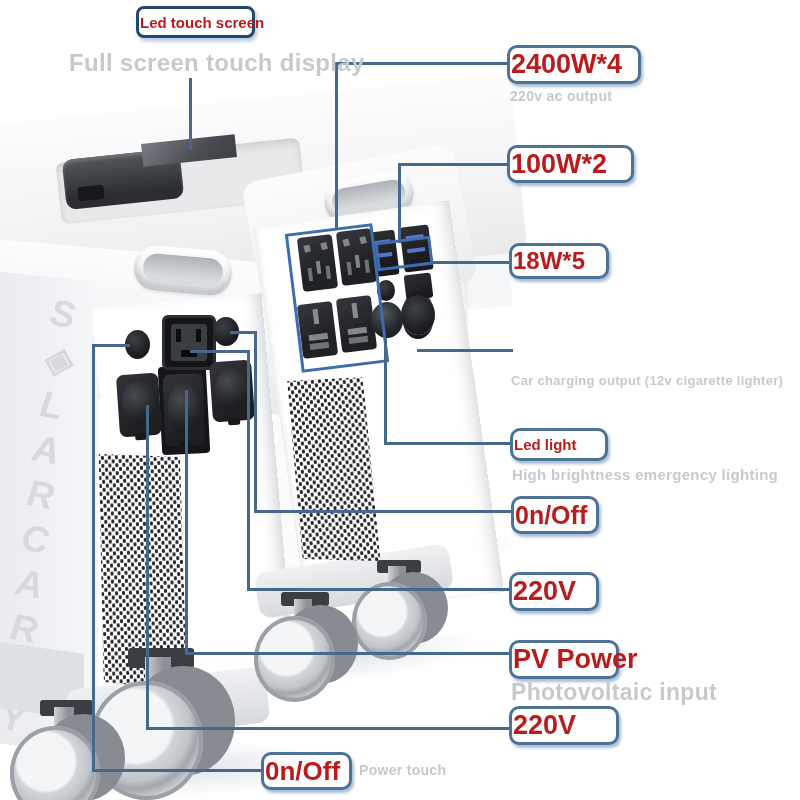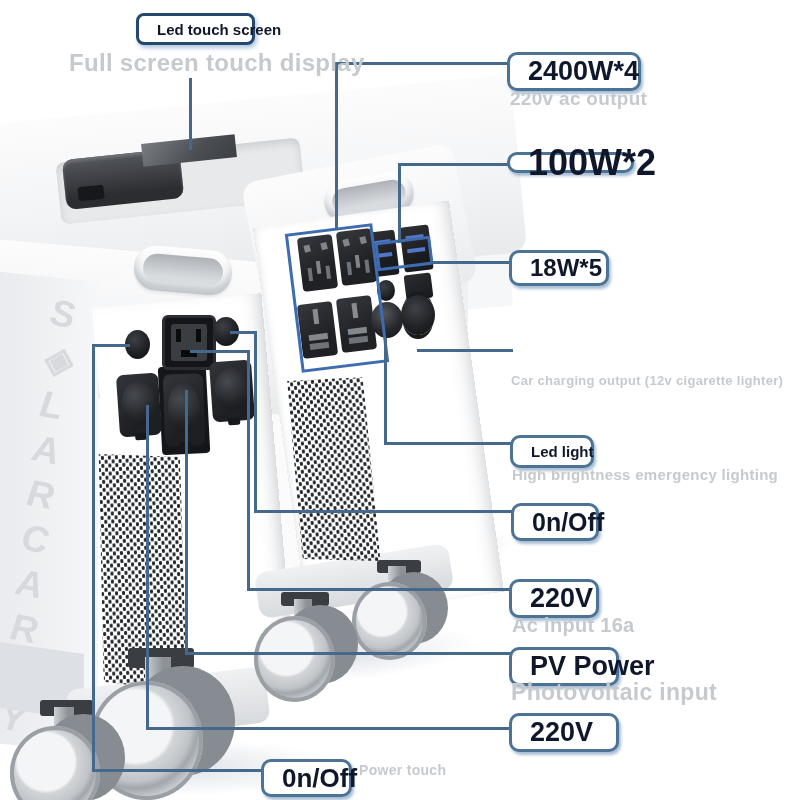--- a/index.html
+++ b/index.html
@@ -7,22 +7,22 @@
          font-family:"Liberation Sans",sans-serif;}
   #scene *{position:absolute;box-sizing:border-box;}
 
   
   .line{background:#45688d;z-index:40;}
   .line.h{height:3px;}
   .line.v{width:3px;}
 
   
   .badge{background:#fff;border:3px solid #4c7396;border-radius:10px;
-         display:flex;align-items:center;padding:0 18px;font-weight:bold;color:#0f172a;
-         box-shadow:2px 3px 3px rgba(96,136,176,.55);z-index:50;white-space:nowrap;line-height:1;margin-top:7px;}
+         display:flex;align-items:center;padding:0 1px;font-weight:bold;color:#b91c1c;
+         box-shadow:2px 3px 3px rgba(96,136,176,.55);z-index:50;white-space:nowrap;line-height:1;}
   .badge.dark{border-color:#24476d;border-radius:8px;box-shadow:2px 3px 4px rgba(120,160,200,.6);}
   .sub{color:#c7cacd;font-weight:bold;z-index:50;white-space:nowrap;letter-spacing:.3px;line-height:1.1;}
 
   
   .face{background:#fff;}
   .top-slab{background:linear-gradient(180deg,#fcfcfd 0%,#f3f4f5 55%,#e9eaec 100%);border-radius:16px;}
 
   
   .slot{background:#f6f7f8;border-radius:22px;
         box-shadow:inset 0 -9px 9px #c3c7cb, inset 0 5px 7px #ffffff, 0 2px 3px rgba(0,0,0,.08);}
@@ -221,45 +221,44 @@
   <div class="line h" style="left:92px;top:769px;width:170px;"></div>
 
   <div class="badge dark" style="left:136px;top:6px;width:119px;height:32px;font-size:15px;">
     <span>Led touch screen</span>
   </div>
   <div class="sub" style="left:69px;top:50px;font-size:24px;">Full screen touch display</div>
 
   <div class="badge" style="left:507px;top:45px;width:134px;height:39px;font-size:27px;">
     <span>2400W*4</span>
   </div>
-  <div class="sub" style="left:510px;top:89px;font-size:19px;">220v ac output</div>
-
-  <div class="badge" style="left:507px;top:145px;width:127px;height:21px;font-size:36px;">
+  <div class="sub" style="left:510px;top:89px;font-size:14px;">220v ac output</div>
+
+  <div class="badge" style="left:507px;top:145px;width:127px;height:38px;font-size:27px;">
     <span>100W*2</span>
   </div>
 
   <div class="badge" style="left:509px;top:243px;width:100px;height:36px;font-size:24px;">
     <span>18W*5</span>
   </div>
 
   <div class="sub" style="left:511px;top:374px;font-size:13px;">Car charging output (12v cigarette lighter)</div>
 
-  <div class="badge" style="left:510px;top:428px;width:84px;height:33px;font-size:15px;text-decoration:underline;">
+  <div class="badge" style="left:510px;top:428px;width:98px;height:33px;font-size:15px;text-decoration:underline;">
     <span>Led light</span>
   </div>
   <div class="sub" style="left:512px;top:467px;font-size:15px;">High brightness emergency lighting</div>
 
   <div class="badge" style="left:511px;top:496px;width:88px;height:38px;font-size:25px;">
     <span>0n/Off</span>
   </div>
 
   <div class="badge" style="left:509px;top:572px;width:90px;height:39px;font-size:27px;">
     <span>220V</span>
   </div>
-  <div class="sub" style="left:512px;top:614px;font-size:20px;">Ac input 16a</div>
 
   <div class="badge" style="left:509px;top:640px;width:110px;height:39px;font-size:27px;">
     <span>PV Power</span>
   </div>
   <div class="sub" style="left:511px;top:680px;font-size:23px;">Photovoltaic input</div>
 
   <div class="badge" style="left:509px;top:706px;width:110px;height:39px;font-size:27px;">
     <span>220V</span>
   </div>
 

